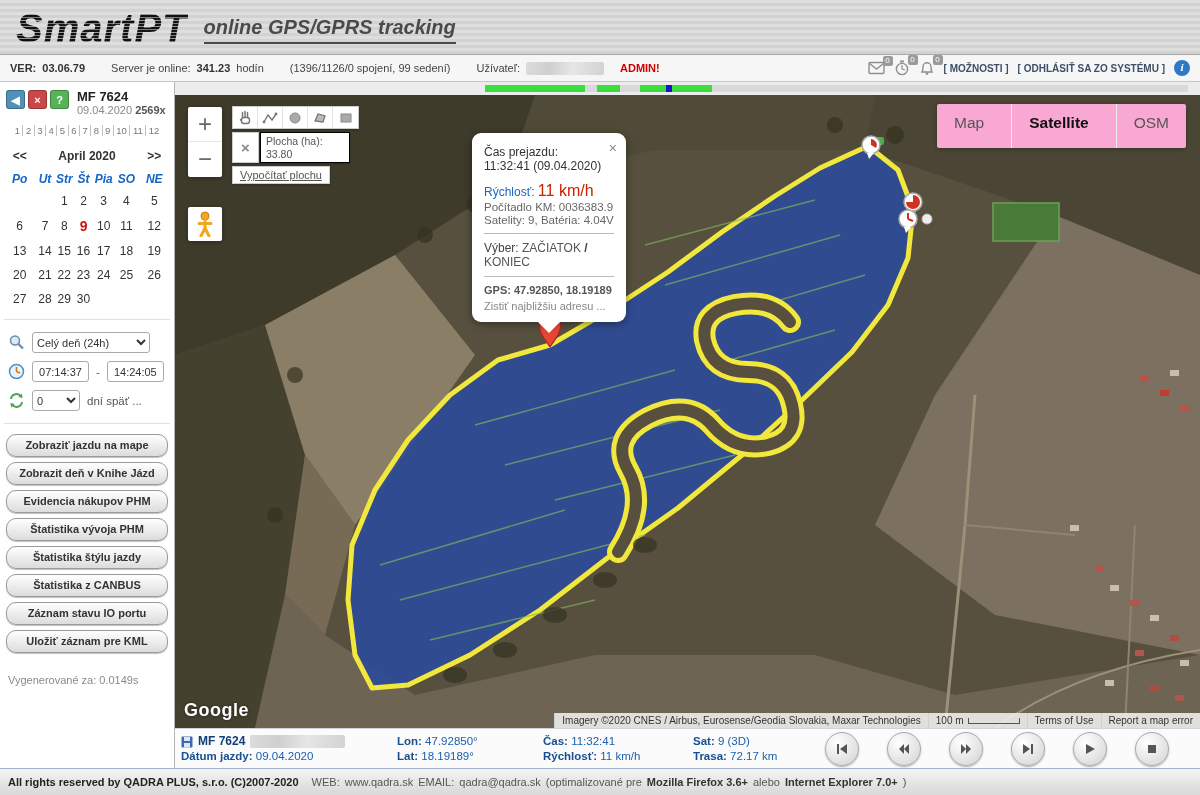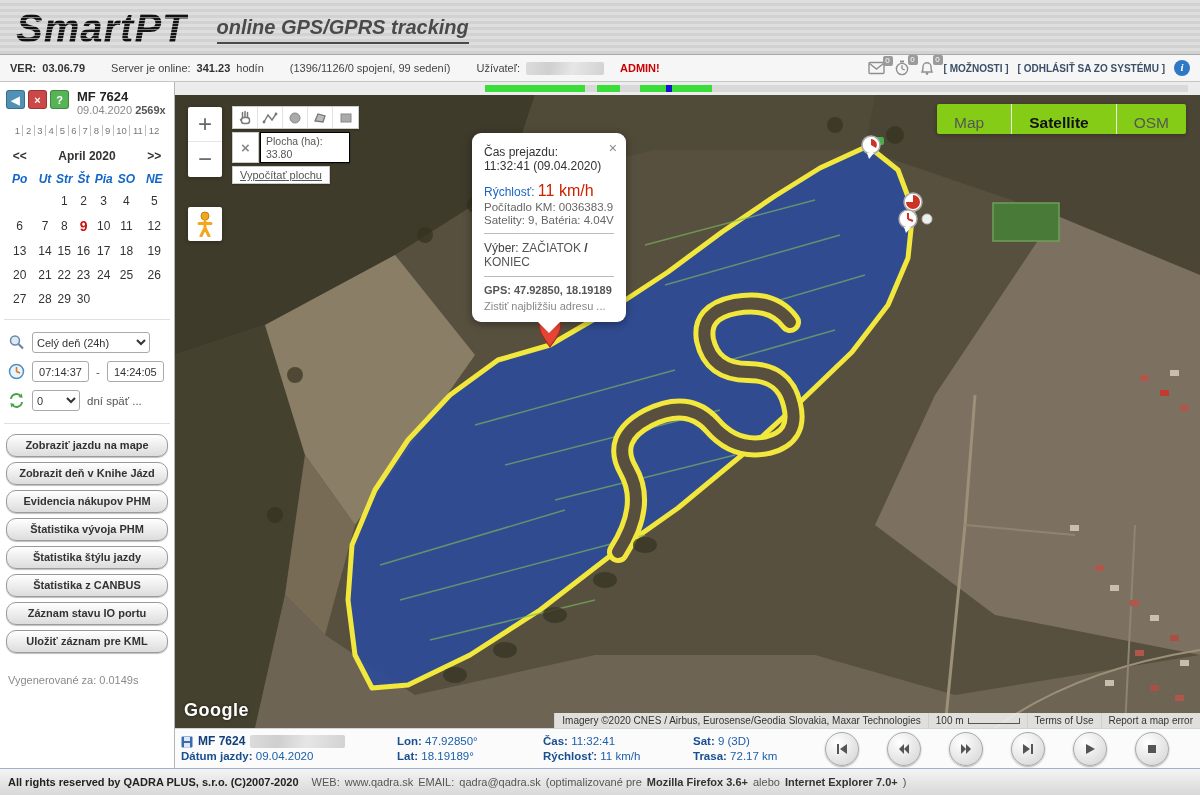--- a/index.html
+++ b/index.html
@@ -2,21 +2,21 @@
 <html><head>
 <meta charset="utf-8">
 <style>
   * { box-sizing: border-box; margin: 0; padding: 0; }
   body { font-family: "Liberation Sans", sans-serif; background: #fff; }
   .page { position: relative; width: 1200px; height: 795px; overflow: hidden; background: #fff; }
 
   
   .header { position: absolute; left:0; top:0; width:1200px; height:55px;
     background: repeating-linear-gradient(180deg,#dedede 0 3px,#d2d2d2 3px 6px);
-    border-bottom: 1px solid #a8a8a8; display:flex; align-items:flex-end; padding:0 0 4px 16px;gap:13px; }
+    border-bottom: 1px solid #a8a8a8; display:flex; align-items:flex-end; padding:0 0 4px 16px; }
   .logo { font-style: italic; font-weight: 900; font-size: 40px; letter-spacing: 1px; line-height: 44px;
     background: repeating-linear-gradient(180deg,#161616 0 2px,#969696 2px 3px,#101010 3px 5px,#7d7d7d 5px 6px);
     -webkit-background-clip: text; background-clip: text; color: transparent; }
   .tagline { font-style: italic; font-weight: bold; font-size: 20px; color: #4a4a4a;
     margin: 0 0 6px 16px; padding-bottom: 3px; border-bottom: 2px solid #4a4a4a; }
 
   
   .toolbar { position: absolute; left:0; top:55px; width:1200px; height:27px; background:#f6f6f6;
     border-bottom:1px solid #c6c6c6; display:flex; align-items:center; padding:0 10px; gap:6px;
     font-size:11px; color:#444; }
@@ -92,21 +92,21 @@
   .tool:last-child { border-right:none; }
 
   .areabox { position:absolute; left:57px; top:37px; display:flex; gap:1px; }
   .xbtn { width:27px; height:31px; background:#fff; border:1px solid #ccc; color:#8a8a8a; font-size:15px;
     font-weight:bold; text-align:center; line-height:29px; cursor:pointer; box-shadow:0 1px 2px rgba(0,0,0,.25); }
   .areainfo { width:90px; height:31px; background:#fff; border:1px solid #000000; font-size:10.5px; color:#555;
     padding:2px 5px; line-height:1.25; box-shadow:0 1px 2px rgba(0,0,0,.25); }
   .compute { position:absolute; left:57px; top:71px; background:#fff; border:1px solid #ccc; padding:2px 7px;
     font-size:11px; color:#555; text-decoration:underline; cursor:pointer; box-shadow:0 1px 2px rgba(0,0,0,.25); }
 
-  .layers { position:absolute; right:14px; top:9px; height:30px; background:#84cc16; border-radius:2px;
+  .layers { position:absolute; right:14px; top:9px; height:44px; background:#f9a8d4; border-radius:2px;
     box-shadow:0 1px 4px rgba(0,0,0,.3); display:flex; align-items:stretch; }
   .layers span { padding:0 17px; line-height:38px; font-size:15.5px; color:#565656; cursor:pointer; }
   .layers span + span { border-left:1px solid #ececec;margin-left:10px; }
   .layers span.active { color:#111; font-weight:bold; }
 
   .popup { position:absolute; left:297px; top:38px; width:154px; background:#fff; border-radius:9px;
     box-shadow:0 2px 8px rgba(0,0,0,.4); padding:12px 12px 10px; font-size:12px; color:#333; }
   .popup::after { content:""; position:absolute; left:66px; bottom:-11px; border:11px solid transparent;
     border-top-color:#fff; border-bottom:none; }
   .popup .close { position:absolute; right:9px; top:7px; color:#888; font-size:14px; cursor:pointer; }

